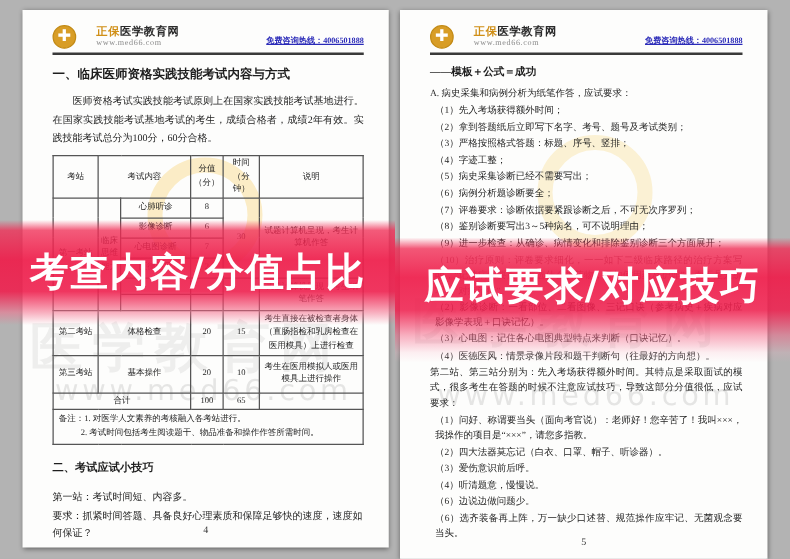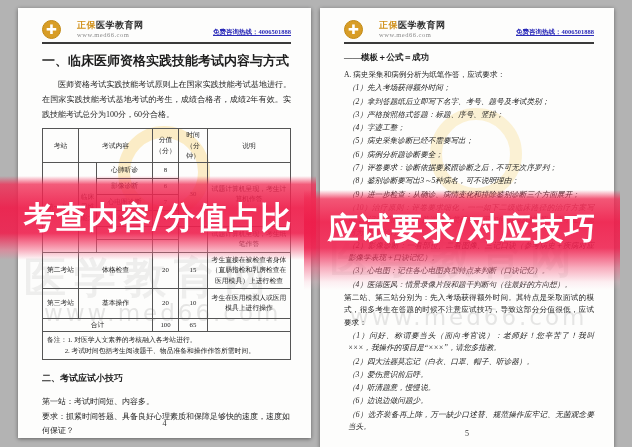--- a/index.html
+++ b/index.html
@@ -37,21 +37,21 @@
   .brand-line { font-size:9px; font-weight:bold; letter-spacing:.5px; }
   .brand-accent { color:#d08f17; }
   .brand-rest { color:#2b2b2b; }
   .brand-site { font-size:6.5px; color:#8a8a8a; letter-spacing:.5px; }
   .hotline {
     font-size:6.5px; color:#2a2ab8; text-decoration:underline;
     font-weight:bold; padding-bottom:2px;
   }
 
   
-  .h1 { font-size:13px; font-weight:bold; margin:4px 0 8px 0; }
+  .h1 { font-size:10px; font-weight:bold; margin:4px 0 8px 0; }
   .intro { font-size:8px; line-height:1.85; text-align:justify; text-indent:2em; margin-bottom:6px; }
 
   table.exam { border-collapse:collapse; width:100%; table-layout:fixed; }
   table.exam td, table.exam th {
     border:1px solid #555; font-weight:normal;
     font-size:6.8px; line-height:1.5; text-align:center; vertical-align:middle;
     padding:1px 2px; overflow:hidden;
   }
   .c1{width:36px} .c2{width:18px} .c3{width:56px} .c4{width:26px} .c5{width:29px} .c6{width:auto}
   .thead td { height:24px; }
@@ -67,21 +67,21 @@
   .h2 { font-size:9px; font-weight:bold; margin:12px 0 10px 0; }
   .tip-line { font-size:8px; line-height:1.8; }
   .page-num {
     position:absolute; bottom:10px; left:0; width:100%;
     text-align:center; font-size:8px; color:#333; z-index:1;
   }
 
   
   .slogan { font-size:8.5px; font-weight:bold; margin-bottom:5px; }
   .rline { font-size:7.6px; line-height:1.62; margin-bottom:1px; text-align:justify; }
-  .rline.indent { padding-left:4px;font-style:italic; }
+  .rline.indent { padding-left:4px; }
   .faint { color:rgba(90,20,35,.75); }
 
   
   .wm { position:absolute; z-index:0; pointer-events:none; }
   .wm-circle {
     width:92px; height:92px; border-radius:50%;
     border:12px solid rgba(247,199,74,.30);
   }
   .wm-circle.left-pg { left:100px; top:118px; }
   .wm-circle.right-pg { left:110px; top:100px; border-color:rgba(247,199,74,.22); }
@@ -108,21 +108,21 @@
     letter-spacing:1px; white-space:nowrap;
   }
   .banner-left {
     left:0; top:176px; width:316px; height:84px;
     background:linear-gradient(180deg,
       rgba(243,80,115,0) 0%, rgba(240,45,85,.78) 10%,
       rgba(238,30,75,.93) 38%, rgba(238,32,78,.90) 68%,
       rgba(244,110,140,.55) 88%, rgba(250,170,190,0) 100%);
   }
   .banner-right {
-    left:304px; top:190px; width:316px; height:100px;
+    left:316px; top:190px; width:316px; height:100px;
     background:linear-gradient(180deg,
       rgba(243,80,115,0) 0%, rgba(240,45,85,.80) 9%,
       rgba(238,30,75,.93) 32%, rgba(238,32,78,.88) 58%,
       rgba(243,95,130,.50) 78%, rgba(250,170,190,.18) 92%,
       rgba(250,170,190,0) 100%);
     padding-bottom:22px;
   }
 </style>
 </head>
 <body>

